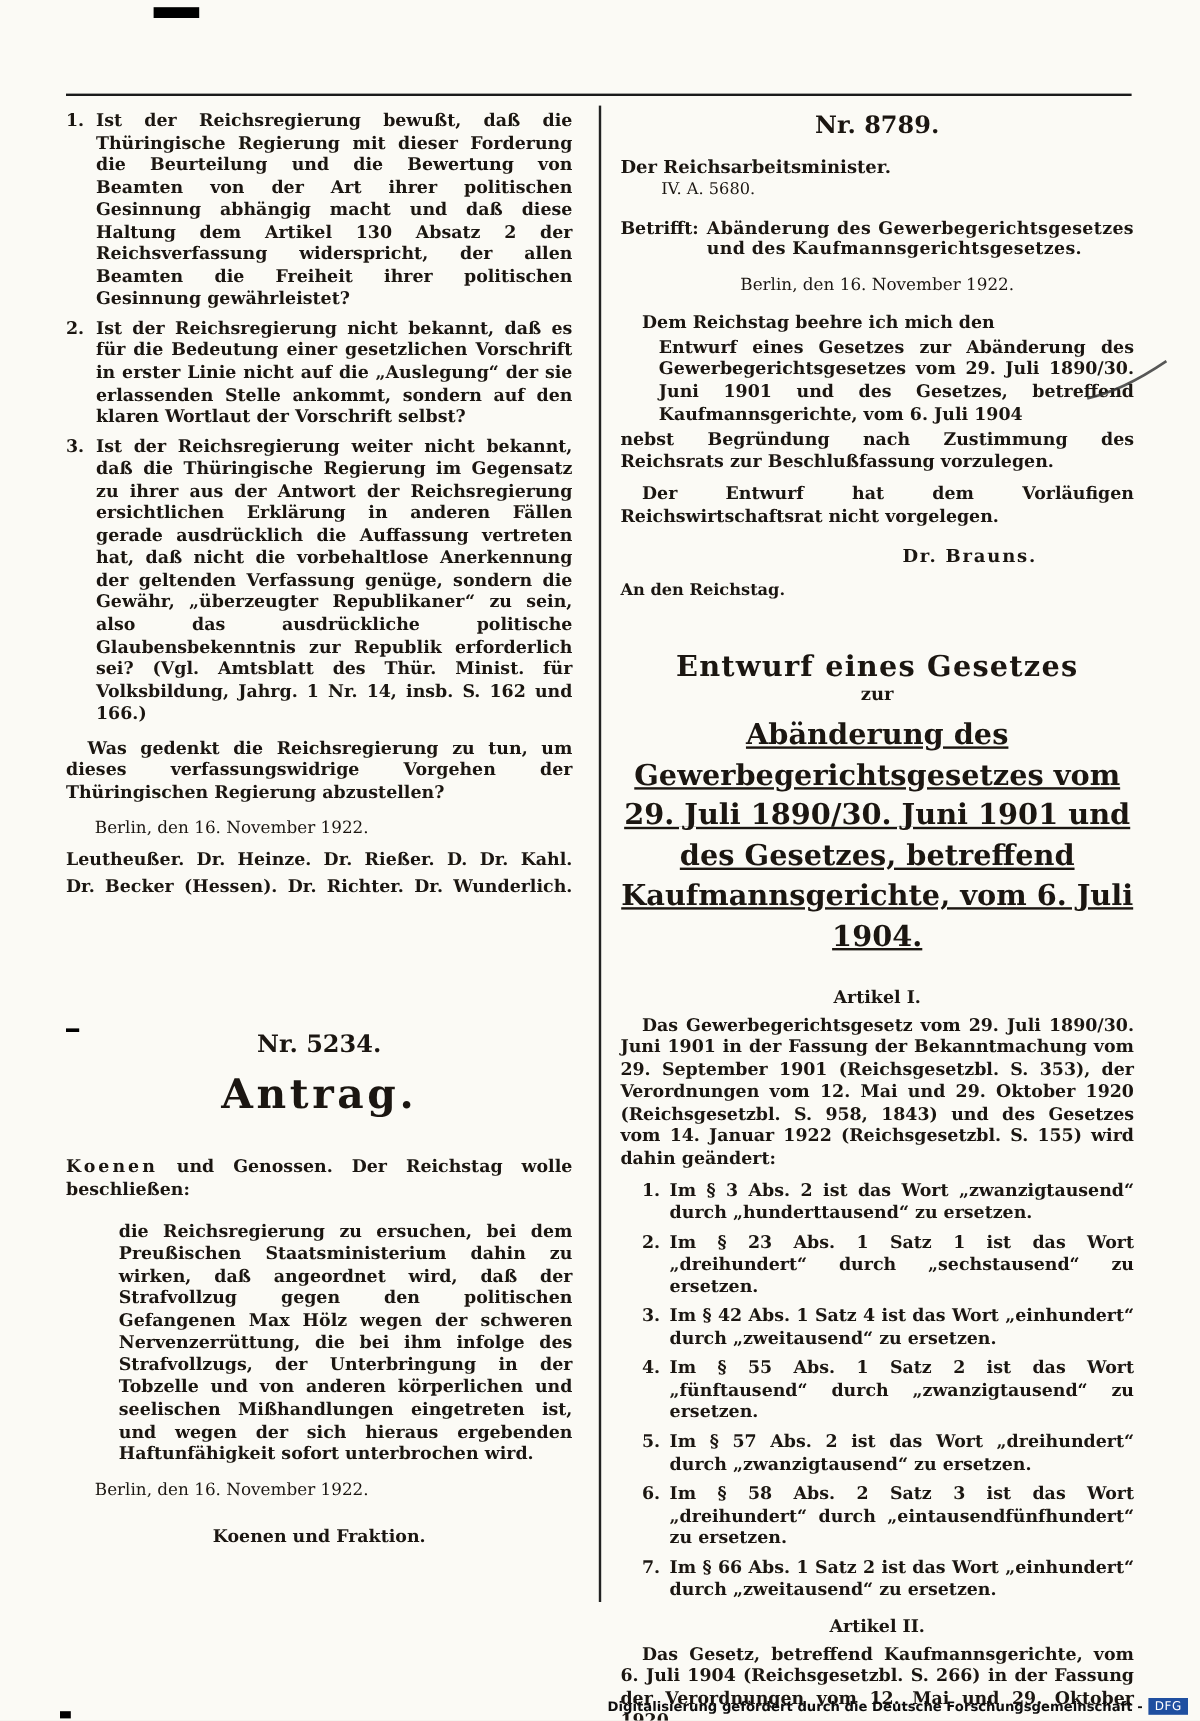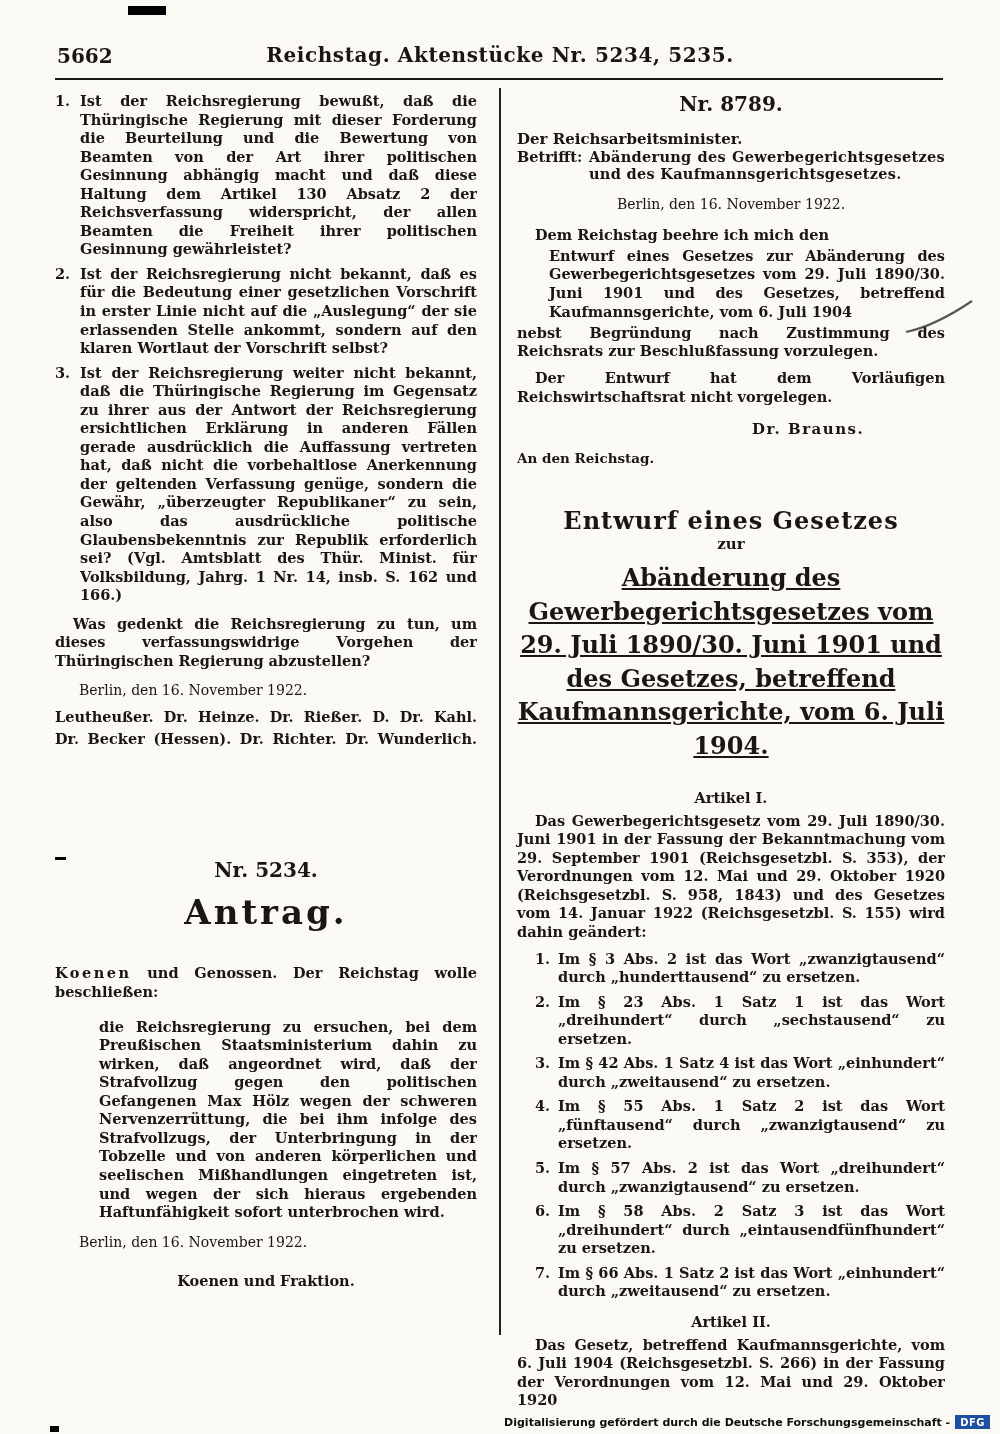--- a/index.html
+++ b/index.html
@@ -69,36 +69,32 @@
   .amend-num { width:23px; flex:none; font-weight:700; font-size:14.5px; line-height:1.28; }
   .amend-text { flex:1; font-weight:700; font-size:14.5px; line-height:1.28; text-align:justify; }
 
   
   .hand-mark { position:absolute; top:296px; left:903px; }
 
   
   .footer { position:absolute; right:10px; bottom:5px; display:flex; align-items:center; gap:5px;
             font-family:"DejaVu Sans", sans-serif; }
   .credit { font-size:11px; font-weight:700; color:#0d0d0d; }
-  .dfg-logo { background:#1f4fa0; color:#ffffff; font-size:10px; font-weight:700;
+  .dfg-logo { background:#1f4fa0; color:#ffffff; font-size:10px; font-weight:400;
               padding:2px 5px 1px; letter-spacing:0.5px; }
 </style>
 </head>
 <body>
 
 <div class="page">
 
   <div class="artifact a-top"></div>
   <div class="artifact a-left"></div>
   <div class="artifact a-bottom"></div>
 
-  <div class="page-header">
-    <span class="page-num">5662</span>
-    <div class="header-title">Reichstag. Aktenstücke Nr. 5234, 5235.</div>
-  </div>
   <div class="header-rule"></div>
   <div class="col-divider"></div>
 
   <div class="columns">
 
     <section class="col-left">
       <div class="q-item">
         <span class="q-num">1.</span>
         <span class="q-text">Ist der Reichsregierung bewußt, daß die Thüringische Regierung mit dieser Forderung die Beurteilung und die Bewertung von Beamten von der Art ihrer politischen Gesinnung abhängig macht und daß diese Haltung dem Artikel 130 Absatz 2 der Reichsverfassung widerspricht, der allen Beamten die Freiheit ihrer politischen Gesinnung gewährleistet?</span>
       </div>
@@ -122,20 +118,21 @@
         <p class="antrag-intro"><span class="sperr">Koenen</span> <span>und Genossen. Der Reichstag wolle beschließen:</span></p>
         <p class="antrag-body">die Reichsregierung zu ersuchen, bei dem Preußischen Staatsministerium dahin zu wirken, daß angeordnet wird, daß der Strafvollzug gegen den politischen Gefangenen Max Hölz wegen der schweren Nervenzerrüttung, die bei ihm infolge des Strafvollzugs, der Unterbringung in der Tobzelle und von anderen körperlichen und seelischen Mißhandlungen eingetreten ist, und wegen der sich hieraus ergebenden Haftunfähigkeit sofort unterbrochen wird.</p>
         <p class="dateline">Berlin, den 16. November 1922.</p>
         <p class="antrag-sig">Koenen und Fraktion.</p>
       </div>
     </section>
 
     <section class="col-right">
       <div class="nr-heading">Nr. 8789.</div>
       <div class="minister">Der Reichsarbeitsminister.</div>
+      <div class="file-ref">IV. A. 5680.</div>
 
       <div class="betrifft">
         <span class="betrifft-label">Betrifft:</span>
         <span class="betrifft-text">Abänderung des Gewerbegerichtsgesetzes und des Kaufmannsgerichtsgesetzes.</span>
       </div>
 
       <div class="dateline-center">Berlin, den 16. November 1922.</div>
       <p class="frak-p para-indent">Dem Reichstag beehre ich mich den</p>
       <p class="entwurf-block">Entwurf eines Gesetzes zur Abänderung des Gewerbegerichtsgesetzes vom 29. Juli 1890/30. Juni 1901 und des Gesetzes, betreffend Kaufmannsgerichte, vom 6. Juli 1904</p>
       <p class="frak-p">nebst Begründung nach Zustimmung des Reichsrats zur Beschlußfassung vorzulegen.</p>

